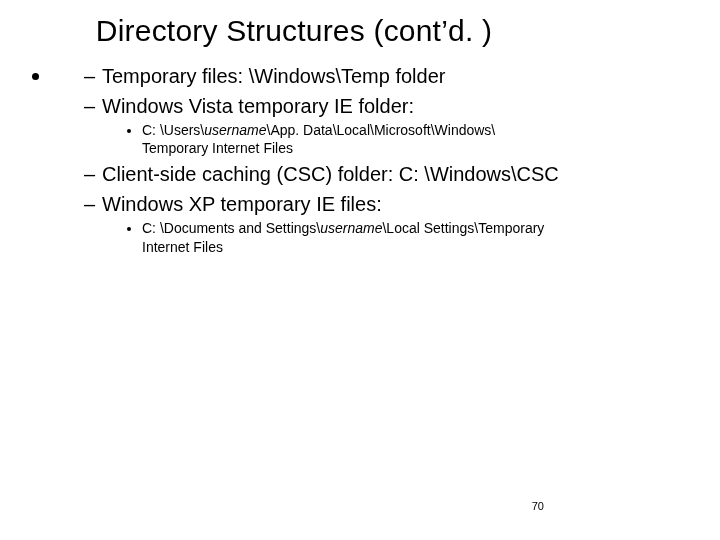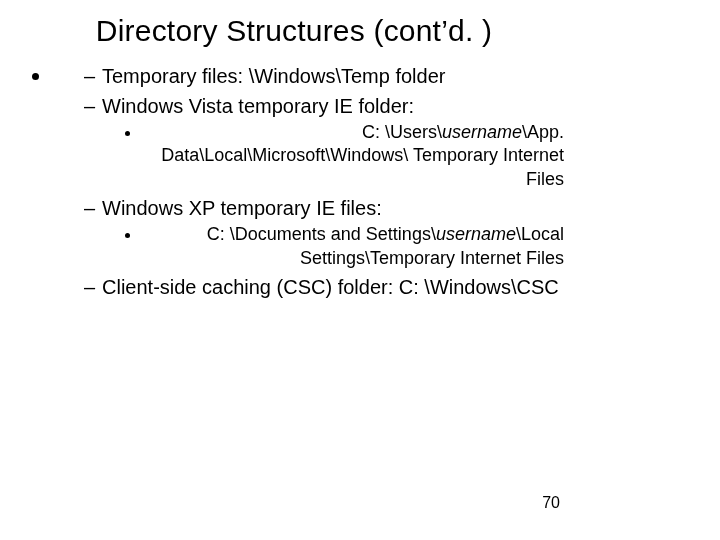--- a/index.html
+++ b/index.html
@@ -48,33 +48,32 @@
   ul.lvl2 > li::before {
     content: "–";
     position: absolute;
     left: -2px;
     top: 0;
   }
   ul.lvl3 {
     margin: 2px 0 0 0;
     padding-left: 40px;
     list-style: disc;
-    font-size: 18px;
+    font-size: 14px;
     line-height: 1.3;
-    text-align: right;
   }
   ul.lvl3 > li {
     margin-top: 2px;
   }
   em.path { font-style: italic; }
   .pagenum {
     position: absolute;
-    right: 28px;
+    right: 44px;
     bottom: 28px;
-    font-size: 16px;
+    font-size: 11px;
   }
 </style>
 </head>
 <body>
 
 <div class="slide">
   <h1 class="title">Directory Structures (cont’d. )</h1>
 
   <ul class="lvl1">
     <li>
@@ -85,28 +84,28 @@
         </li>
         <li>
           <span>Windows Vista temporary IE folder:</span>
           <ul class="lvl3">
             <li>
               <span>C: \Users\</span><em class="path">username</em><span>\App. Data\Local\Microsoft\Windows\ Temporary Internet Files</span>
             </li>
           </ul>
         </li>
         <li>
+          <span>Client-side caching (CSC) folder: C: \Windows\CSC</span>
+        </li>
+        <li>
           <span>Windows XP temporary IE files:</span>
           <ul class="lvl3">
             <li>
               <span>C: \Documents and Settings\</span><em class="path">username</em><span>\Local Settings\Temporary Internet Files</span>
             </li>
           </ul>
-        </li>
-        <li>
-          <span>Client-side caching (CSC) folder: C: \Windows\CSC</span>
         </li>
       </ul>
     </li>
   </ul>
 
   <div class="pagenum">70</div>
 </div>
 
 </body></html>

